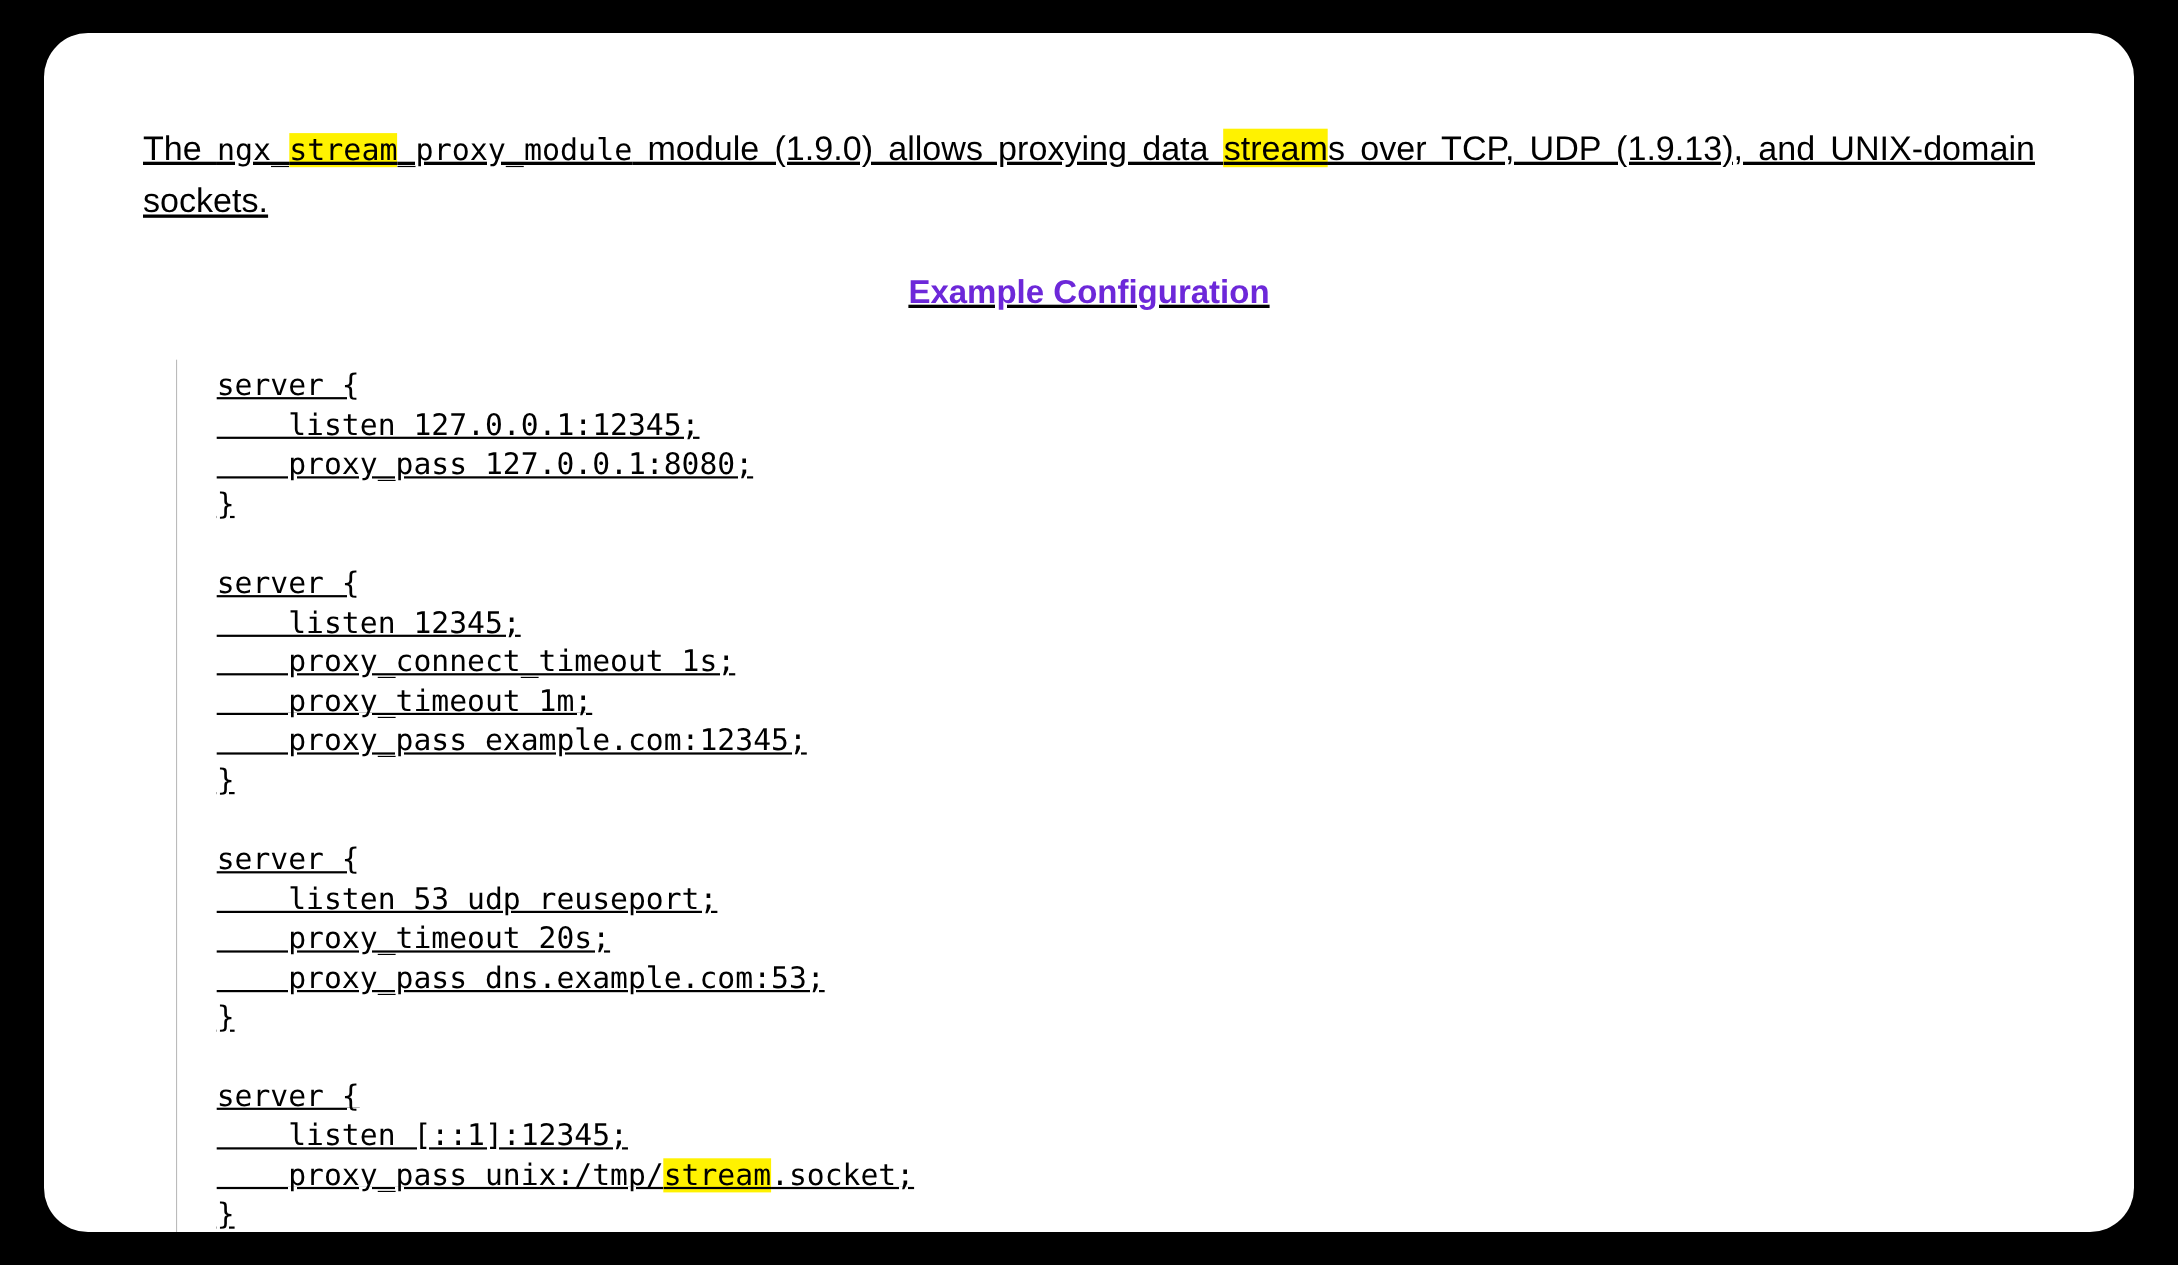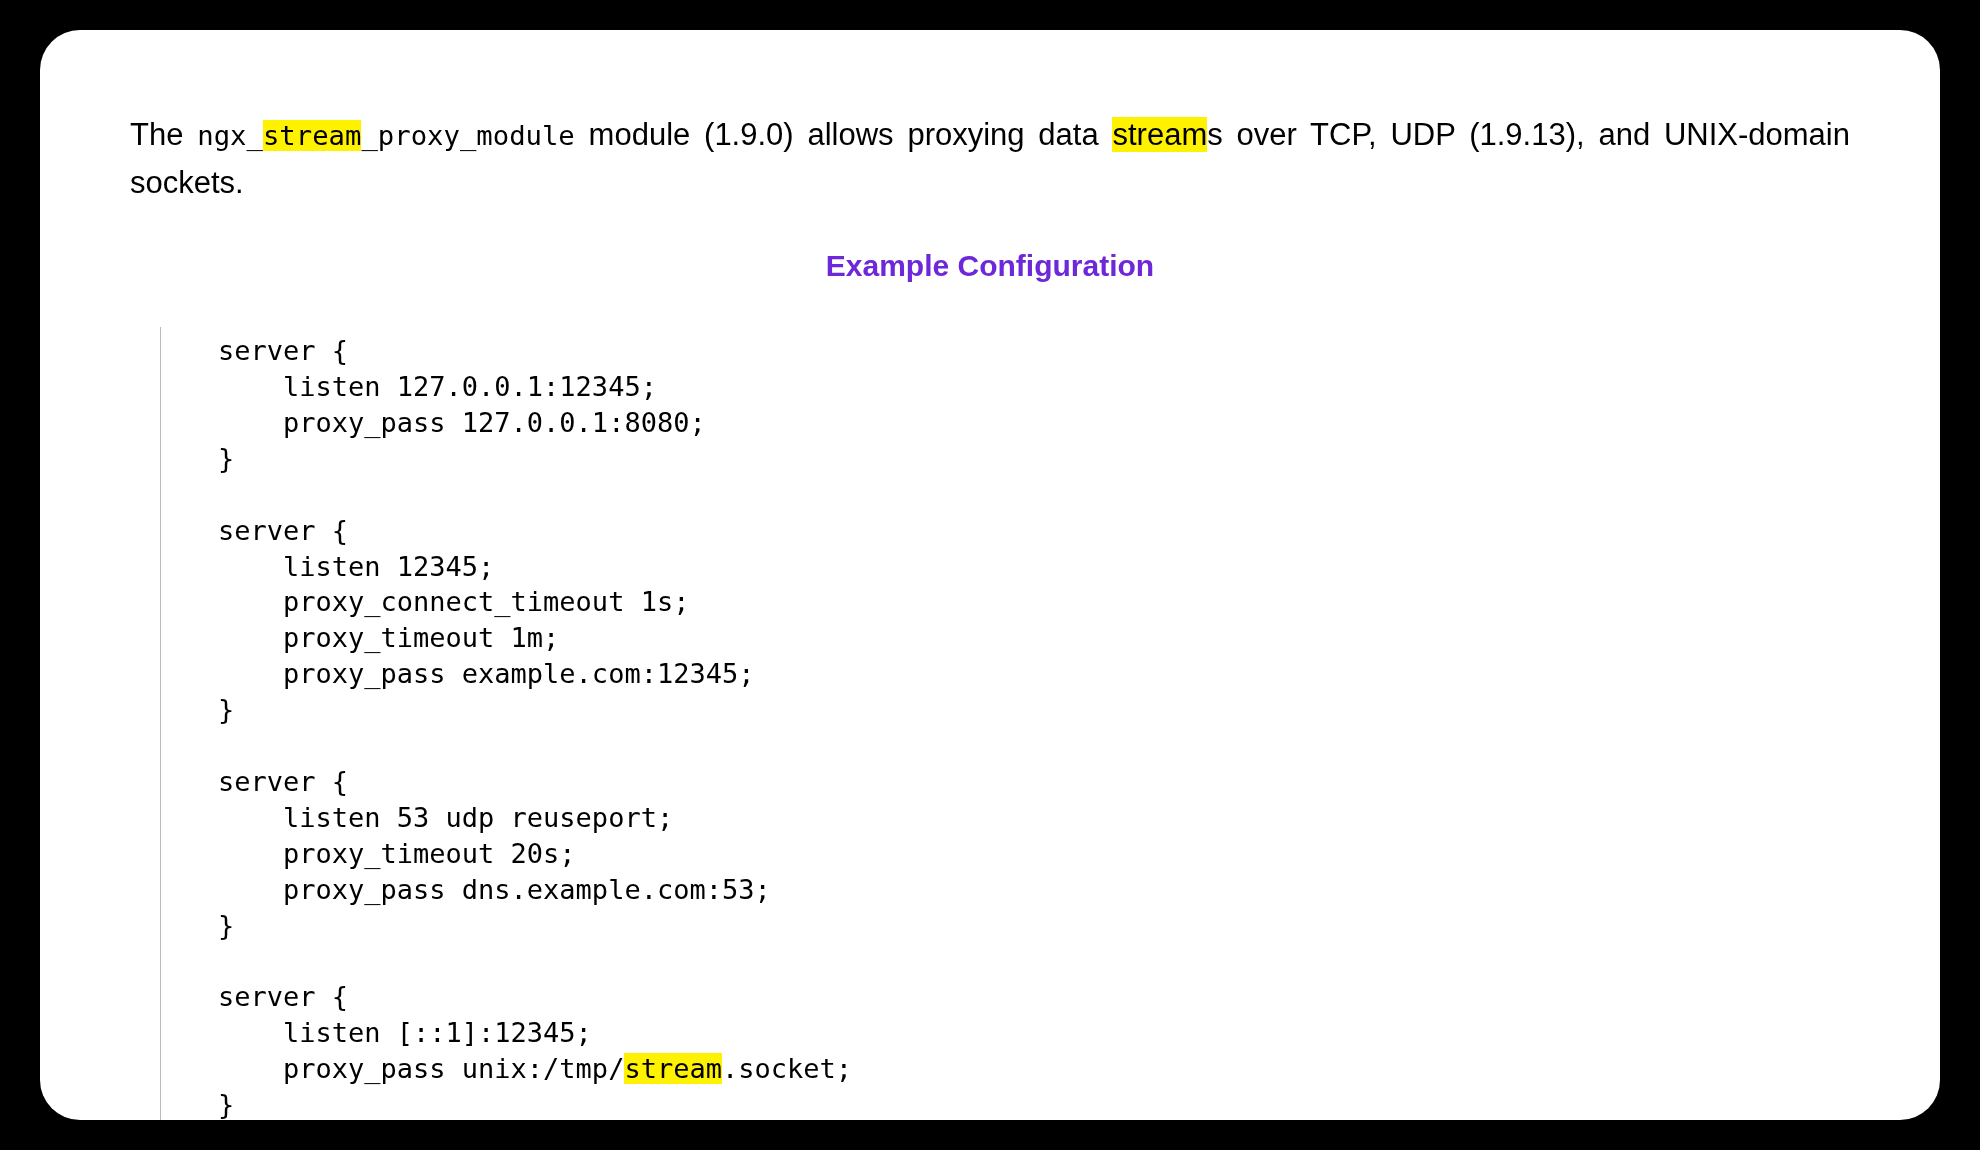--- a/index.html
+++ b/index.html
@@ -14,20 +14,21 @@
     position: absolute;
     left: 40px;
     top: 30px;
     right: 40px;
     bottom: 30px;
     background: #fff;
     border-radius: 40px;
     padding: 50px 90px 40px 90px;
     box-sizing: border-box;
     overflow: hidden;
+    text-decoration: underline;
   }
   .intro {
     font-size: 31px;
     line-height: 1.55;
     color: #000;
     text-align: justify;
     text-justify: inter-word;
     margin-bottom: 42px;
   }
   .intro .mono {
@@ -42,21 +43,21 @@
   .section-title {
     font-size: 30px;
     font-weight: 700;
     text-align: center;
     margin: 0 0 44px 0;
     color: #6d28d9;
   }
   pre.codeblock {
     border-left: 1px solid #bbb;
     margin: 0 0 0 30px;
-    padding: 6px 0 6px 57px;
+    padding: 6px 0 6px 36px;
     font-family: ui-monospace, "SF Mono", Menlo, Consolas, monospace;
     font-size: 27px;
     line-height: 1.33;
     color: #000;
     white-space: pre;
     overflow: hidden;
   }
   pre.codeblock mark {
     background: #fff200;
   }

